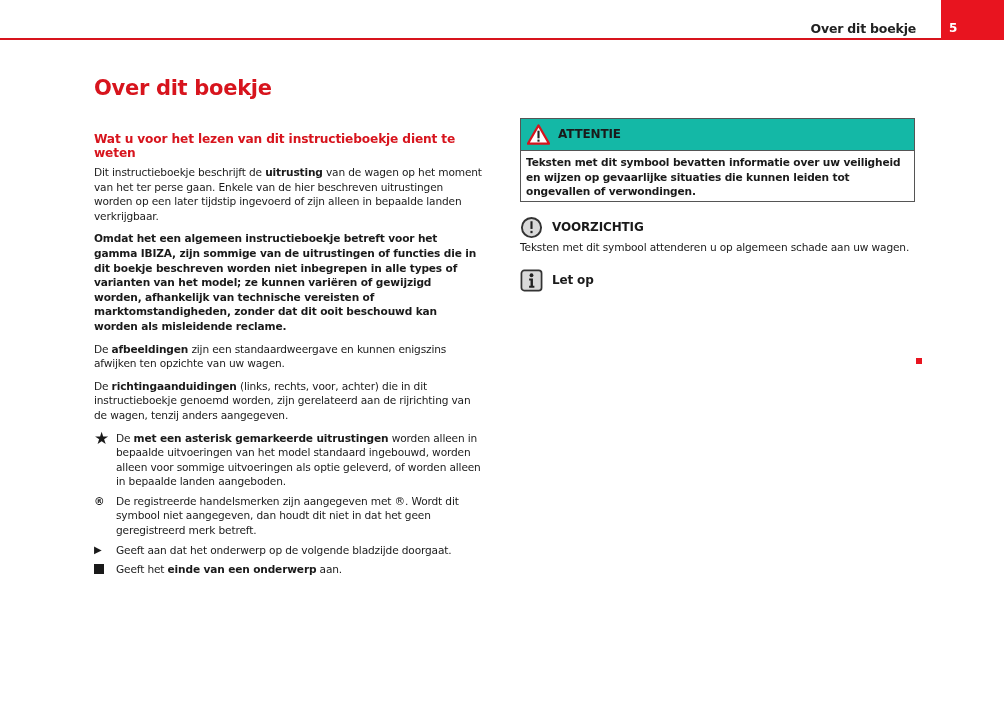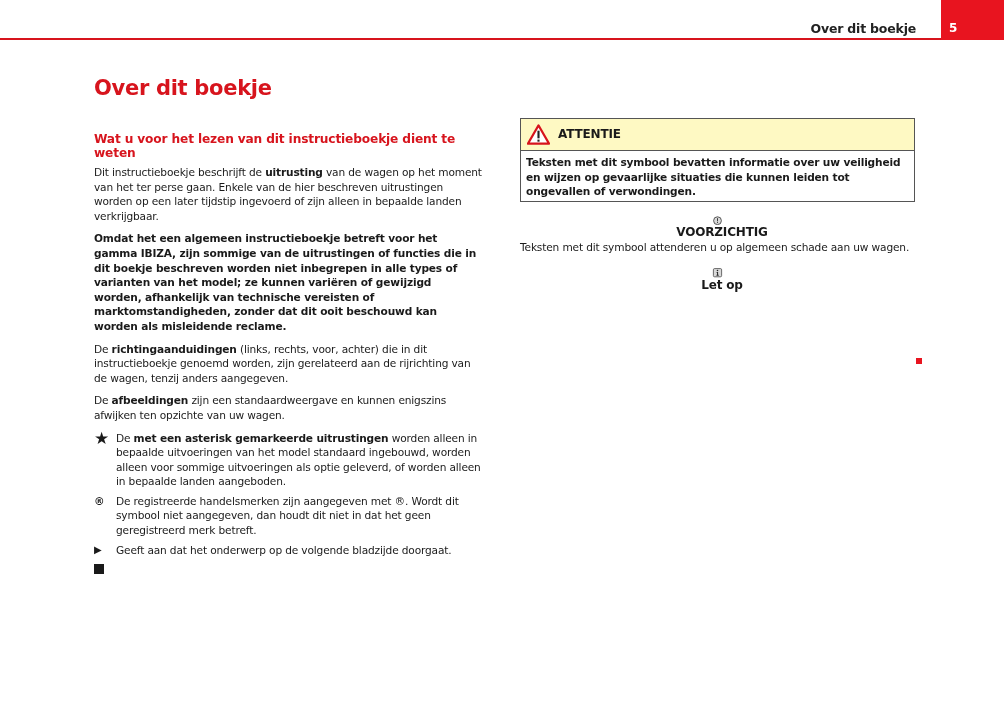--- a/index.html
+++ b/index.html
@@ -14,61 +14,62 @@
   .subhead { font-size:12.2px; font-weight:bold; color:#d7141d; margin:0 0 5px 0; line-height:14px; }
   p { margin:0 7px 8px 0; }
   .bold { font-weight:bold; }
   .list-item { display:flex; margin:0 0 5px 0; }
   .bullet { width:22px; flex:0 0 22px; font-weight:bold; }
   .bullet.star { font-size:17px; line-height:14px; }
   .bullet.tri { font-size:10px; }
   .bullet.sq span { display:inline-block; width:10px; height:10px; background:#1a1a1a; margin-top:2px; }
   .col-right { position:absolute; left:520px; top:118px; width:395px; font-size:10.6px; line-height:14.6px; letter-spacing:-0.15px; }
   .warn-box { border:1px solid #555; }
-  .warn-head { background:#fef9c3; border-bottom:1px solid #555; height:31px; display:flex; align-items:center; padding-left:6px; }
+  .warn-head { background:#14b8a6; border-bottom:1px solid #555; height:31px; display:flex; align-items:center; padding-left:6px; }
   .warn-head .lbl { font-weight:bold; font-size:12px; margin-left:8px; }
   .warn-body { padding:4px 5px 2px 5px; font-weight:bold; }
   .note { margin-top:14px; }
-  .note-head { display:flex; align-items:center; height:24px;flex-direction:column; }
+  .note-head { display:flex; align-items:center; height:24px; }
   .note-head .lbl { font-size:12px; font-weight:bold; margin-left:9px; }
   .icon { display:inline-block; width:23px; height:23px; }
   .end-mark { position:absolute; left:916px; top:358px; width:6px; height:6px; background:#e8141f; }
 </style>
 </head>
 <body>
 
 <div class="header-line"></div>
 <div class="header-title">Over dit boekje</div>
 <div class="page-tab">
   <span class="page-num">5</span>
 </div>
 
 <div class="page-title">Over dit boekje</div>
 
 <div class="col-left">
   <div class="subhead">Wat u voor het lezen van dit instructieboekje dient te weten</div>
   <p><span>Dit instructieboekje beschrijft de </span><span class="bold">uitrusting</span><span> van de wagen op het moment van het ter perse gaan. Enkele van de hier beschreven uitrustingen worden op een later tijdstip ingevoerd of zijn alleen in bepaalde landen verkrijgbaar.</span></p>
   <p class="bold">Omdat het een algemeen instructieboekje betreft voor het gamma IBIZA, zijn sommige van de uitrustingen of functies die in dit boekje beschreven worden niet inbegrepen in alle types of varianten van het model; ze kunnen variëren of gewijzigd worden, afhankelijk van technische vereisten of marktomstandigheden, zonder dat dit ooit beschouwd kan worden als misleidende reclame.</p>
+  <p><span>De </span><span class="bold">afbeeldingen</span><span> zijn een standaardweergave en kunnen enigszins afwijken ten opzichte van uw wagen.</span></p>
   <p><span>De </span><span class="bold">richtingaanduidingen</span><span> (links, rechts, voor, achter) die in dit instructieboekje genoemd worden, zijn gerelateerd aan de rijrichting van de wagen, tenzij anders aangegeven.</span></p>
-  <p><span>De </span><span class="bold">afbeeldingen</span><span> zijn een standaardweergave en kunnen enigszins afwijken ten opzichte van uw wagen.</span></p>
 
   <div class="list-item">
     <span class="bullet star">★</span>
     <span><span>De </span><span class="bold">met een asterisk gemarkeerde uitrustingen</span><span> worden alleen in bepaalde uitvoeringen van het model standaard ingebouwd, worden alleen voor sommige uitvoeringen als optie geleverd, of worden alleen in bepaalde landen aangeboden.</span></span>
   </div>
   <div class="list-item">
     <span class="bullet">®</span>
     <span>De registreerde handelsmerken zijn aangegeven met ®. Wordt dit symbool niet aangegeven, dan houdt dit niet in dat het geen geregistreerd merk betreft.</span>
   </div>
   <div class="list-item">
     <span class="bullet tri">▶</span>
     <span>Geeft aan dat het onderwerp op de volgende bladzijde doorgaat.</span>
   </div>
   <div class="list-item">
     <span class="bullet sq"><span></span></span>
+    <span><span>Geeft het </span><span class="bold">einde van een onderwerp</span><span> aan.</span></span>
   </div>
 </div>
 
 <div class="col-right">
   <div class="warn-box">
     <div class="warn-head">
       <svg class="icon" viewBox="0 0 24 22" width="25" height="22">
         <path d="M12 1.5 L23 20.5 L1 20.5 Z" fill="#fff" stroke="#d7141d" stroke-width="2.2" stroke-linejoin="round"></path>
         <rect x="10.9" y="7" width="2.2" height="8" fill="#222"></rect>
         <rect x="10.9" y="16.3" width="2.2" height="2.2" fill="#222"></rect>

